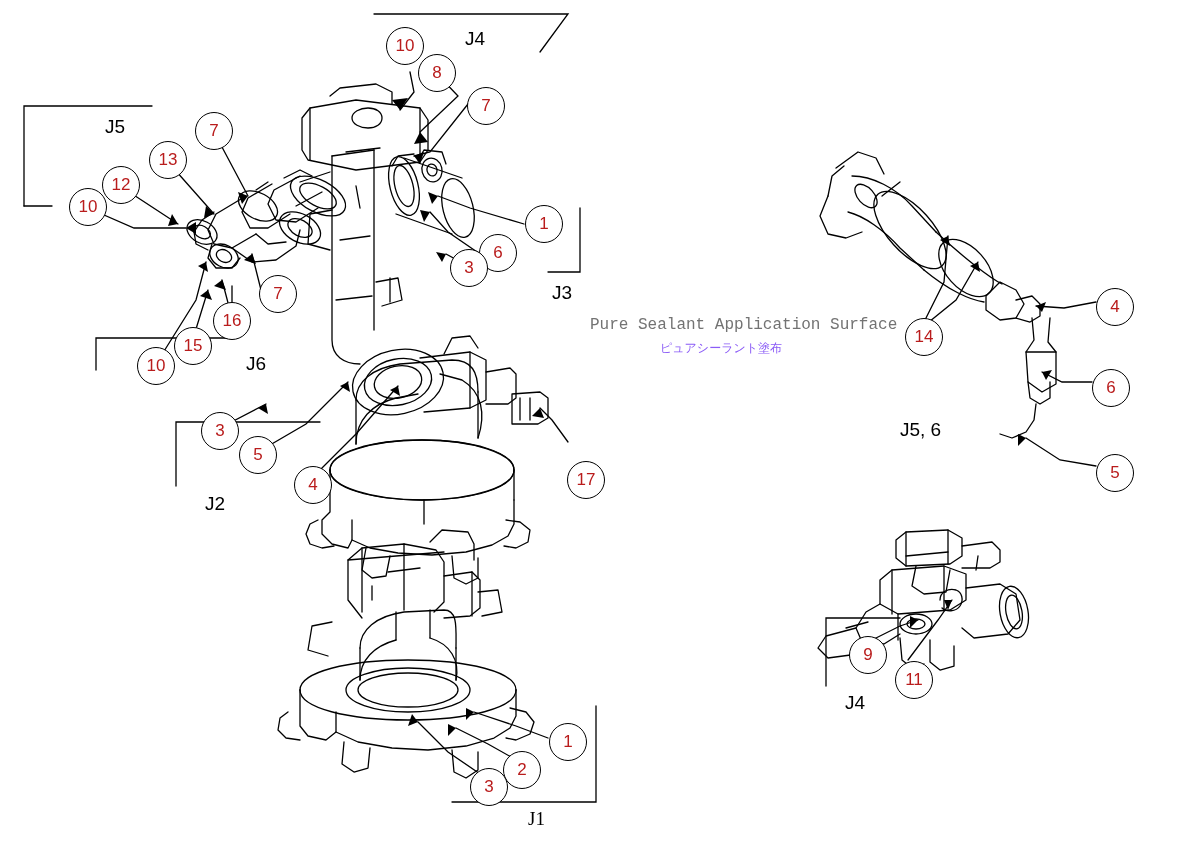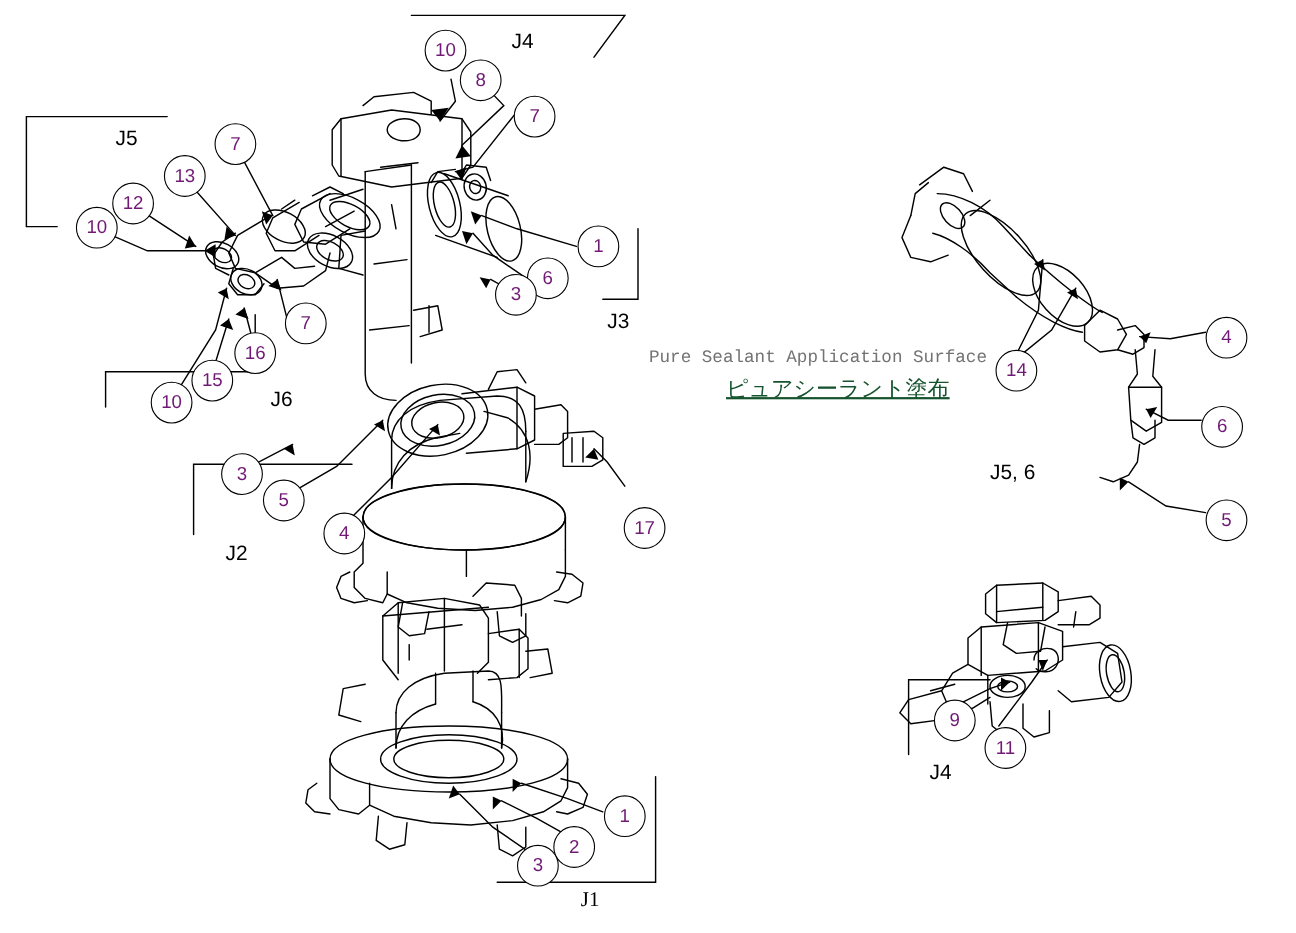--- a/index.html
+++ b/index.html
@@ -25,21 +25,21 @@
     height: 848px;
   }
   .balloon {
     position: absolute;
     width: 38px;
     height: 38px;
     border: 1.6px solid #000;
     border-radius: 50%;
     box-sizing: border-box;
     background: #ffffff;
-    color: #701a75;
+    color: #b91c1c;
     font-size: 17px;
     line-height: 35px;
     text-align: center;
     font-family: "Liberation Sans", sans-serif;
   }
   .jlabel {
     position: absolute;
     font-size: 19px;
     color: #000;
     font-family: "Liberation Sans", sans-serif;
@@ -48,25 +48,24 @@
   }
   .note {
     position: absolute;
     font-size: 16px;
     color: #737373;
     white-space: nowrap;
     font-family: "Liberation Mono", monospace;
   }
   .note-jp {
     position: absolute;
-    font-size: 20px;
-    color: #14532d;
+    font-size: 12px;
+    color: #8b5cf6;
     white-space: nowrap;
     font-family: "DejaVu Sans", sans-serif;
-    text-decoration: underline;
   }
 </style>
 </head>
 <body>
 
 <div id="sheet">
 
   <svg class="layer" viewBox="0 0 1178 848">
     <g fill="none" stroke="#000" stroke-width="1.3" stroke-linejoin="round" stroke-linecap="round">
 

